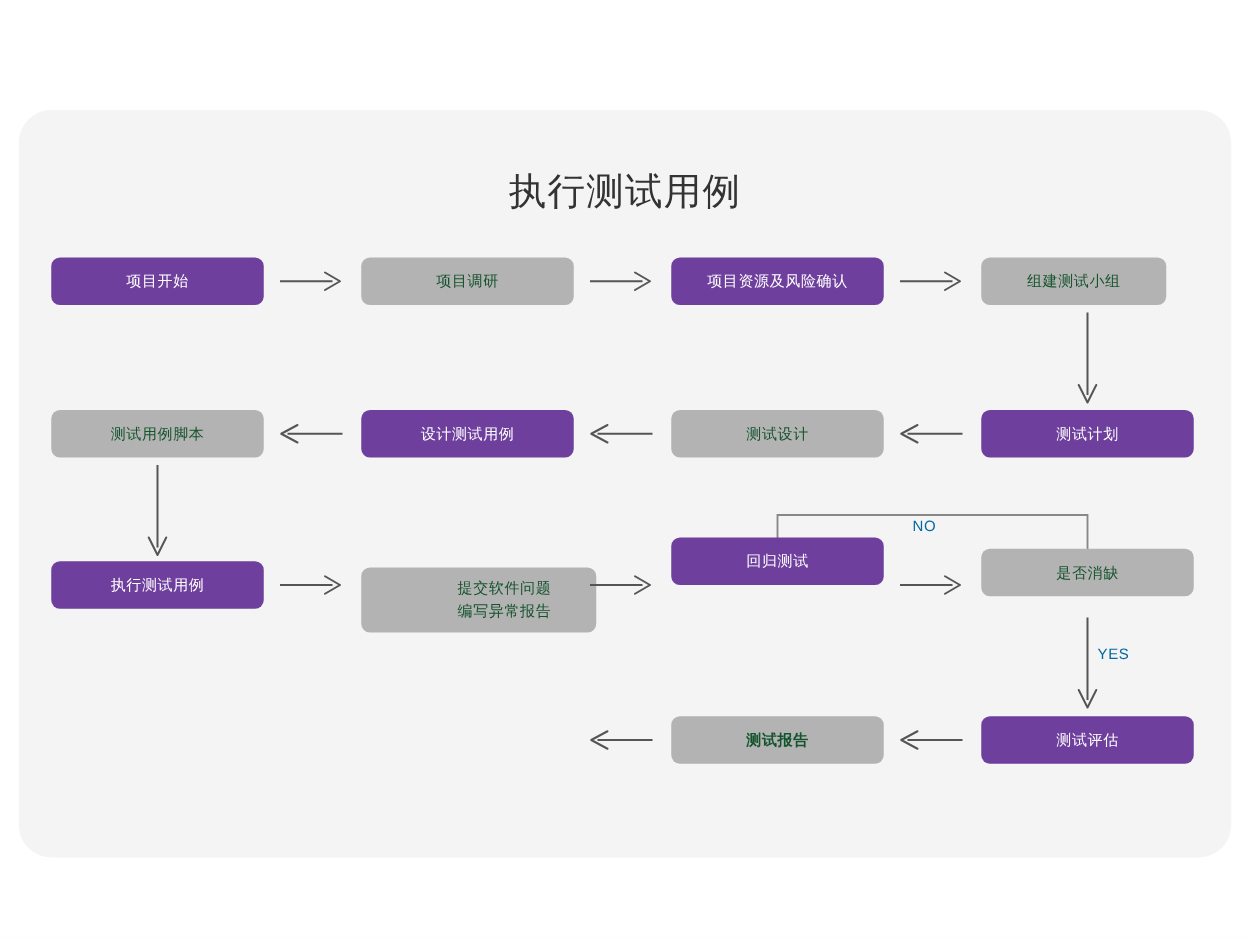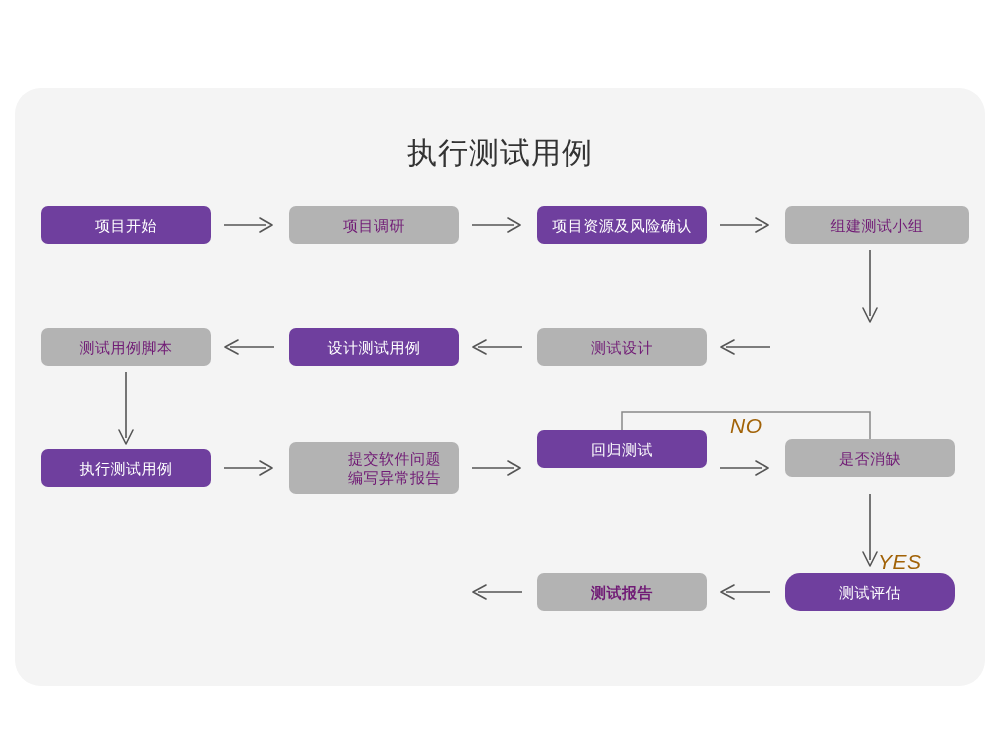--- a/index.html
+++ b/index.html
@@ -42,67 +42,66 @@
 
   
   .node {
     position: absolute;
     height: 38px;
     border-radius: 7px;
     display: flex;
     align-items: center;
     justify-content: center;
     text-align: center;
-    font-size: 15px;
+    font-size: 12px;
     line-height: 19px;
     letter-spacing: 0.5px;
     box-sizing: border-box;
     color: #ffffff;
     white-space: pre-line;
   }
   .node.purple {
     background: #6f3f9e;
   }
   .node.gray {
     background: #b3b3b3;
-    color: #701a75;
+    color: #14532d;
   }
   .node.tall {
     height: 52px;
   }
 
   
   .conn {
     position: absolute;
   }
   .conn svg {
     display: block;
     overflow: visible;
   }
   .edge-label {
     position: absolute;
-    font-size: 21px;
-    color: #a16207;
+    font-size: 12px;
+    color: #0369a1;
     letter-spacing: 0.5px;
-    font-style: italic;
   }
 </style>
 </head>
 <body>
 
 <div id="stage">
 
   <div id="card"></div>
 
   <div id="flow-title">执行测试用例</div>
 
   <div class="node purple" style="left:41px;  top:206px; width:170px;">项目开始</div>
   <div class="node gray" style="left:289px; top:206px; width:170px;">项目调研</div>
   <div class="node purple" style="left:537px; top:206px; width:170px;">项目资源及风险确认</div>
-  <div class="node gray" style="left:785px; top:206px; width:184px;">组建测试小组</div>
+  <div class="node gray" style="left:785px; top:206px; width:148px;">组建测试小组</div>
 
   <div class="conn" style="left:222px; top:214px;">
     <svg width="56" height="22" viewBox="0 0 56 22">
       <path d="M2,11 L44,11" stroke="#555" stroke-width="1.6" fill="none"></path>
       <path d="M38,4 L50,11 L38,18" stroke="#555" stroke-width="1.6" fill="none" stroke-linecap="round" stroke-linejoin="round"></path>
     </svg>
   </div>
   <div class="conn" style="left:470px; top:214px;">
     <svg width="56" height="22" viewBox="0 0 56 22">
       <path d="M2,11 L44,11" stroke="#555" stroke-width="1.6" fill="none"></path>
@@ -119,20 +118,21 @@
   <div class="conn" style="left:860px; top:250px;">
     <svg width="20" height="76" viewBox="0 0 20 76">
       <path d="M10,0 L10,66" stroke="#555" stroke-width="1.6" fill="none"></path>
       <path d="M3,58 L10,72 L17,58" stroke="#555" stroke-width="1.6" fill="none" stroke-linecap="round" stroke-linejoin="round"></path>
     </svg>
   </div>
 
   <div class="node purple" style="left:289px; top:328px; width:170px;">设计测试用例</div>
   <div class="node gray" style="left:41px;  top:328px; width:170px;">测试用例脚本</div>
   <div class="node gray" style="left:537px; top:328px; width:170px;">测试设计</div>
+  <div class="node purple" style="left:785px; top:328px; width:170px;">测试计划</div>
 
   <div class="conn" style="left:222px; top:336px;">
     <svg width="56" height="22" viewBox="0 0 56 22">
       <path d="M52,11 L8,11" stroke="#555" stroke-width="1.6" fill="none"></path>
       <path d="M16,4 L3,11 L16,18" stroke="#555" stroke-width="1.6" fill="none" stroke-linecap="round" stroke-linejoin="round"></path>
     </svg>
   </div>
   <div class="conn" style="left:470px; top:336px;">
     <svg width="56" height="22" viewBox="0 0 56 22">
       <path d="M52,11 L8,11" stroke="#555" stroke-width="1.6" fill="none"></path>
@@ -155,21 +155,21 @@
 
   <div class="conn" style="left:615px; top:410px;">
     <svg width="270" height="44" viewBox="0 0 270 44">
       <path d="M255,42 L255,2 L7,2 L7,30" stroke="#888" stroke-width="1.5" fill="none"></path>
       <path d="M1,24 L7,38 L13,24" stroke="#555" stroke-width="1.5" fill="none" stroke-linecap="round" stroke-linejoin="round"></path>
     </svg>
   </div>
   <div class="edge-label" style="left:730px; top:414px;">NO</div>
 
   <div class="node purple" style="left:41px;  top:449px; width:170px;">执行测试用例</div>
-  <div class="node gray tall" style="left:289px; top:442px; width:170px;padding-left:41px;">提交软件问题
+  <div class="node gray tall" style="left:289px; top:454px; width:188px;padding-left:41px;">提交软件问题
 编写异常报告</div>
   <div class="node purple" style="left:537px; top:430px; width:170px;">回归测试</div>
   <div class="node gray" style="left:785px; top:439px; width:170px;">是否消缺</div>
 
   <div class="conn" style="left:222px; top:457px;">
     <svg width="56" height="22" viewBox="0 0 56 22">
       <path d="M2,11 L44,11" stroke="#555" stroke-width="1.6" fill="none"></path>
       <path d="M38,4 L50,11 L38,18" stroke="#555" stroke-width="1.6" fill="none" stroke-linecap="round" stroke-linejoin="round"></path>
     </svg>
   </div>
@@ -185,24 +185,24 @@
       <path d="M38,4 L50,11 L38,18" stroke="#555" stroke-width="1.6" fill="none" stroke-linecap="round" stroke-linejoin="round"></path>
     </svg>
   </div>
 
   <div class="conn" style="left:860px; top:494px;">
     <svg width="20" height="76" viewBox="0 0 20 76">
       <path d="M10,0 L10,66" stroke="#555" stroke-width="1.6" fill="none"></path>
       <path d="M3,58 L10,72 L17,58" stroke="#555" stroke-width="1.6" fill="none" stroke-linecap="round" stroke-linejoin="round"></path>
     </svg>
   </div>
-  <div class="edge-label" style="left:878px; top:550px;">YES</div>
+  <div class="edge-label" style="left:878px; top:516px;">YES</div>
 
   <div class="node gray" style="left:537px; top:573px; width:170px;font-weight:bold;">测试报告</div>
-  <div class="node purple" style="left:785px; top:573px; width:170px;border-radius:15px;">测试评估</div>
+  <div class="node purple" style="left:785px; top:573px; width:170px;">测试评估</div>
 
   <div class="conn" style="left:470px; top:581px;">
     <svg width="56" height="22" viewBox="0 0 56 22">
       <path d="M52,11 L8,11" stroke="#555" stroke-width="1.6" fill="none"></path>
       <path d="M16,4 L3,11 L16,18" stroke="#555" stroke-width="1.6" fill="none" stroke-linecap="round" stroke-linejoin="round"></path>
     </svg>
   </div>
   <div class="conn" style="left:718px; top:581px;">
     <svg width="56" height="22" viewBox="0 0 56 22">
       <path d="M52,11 L8,11" stroke="#555" stroke-width="1.6" fill="none"></path>

